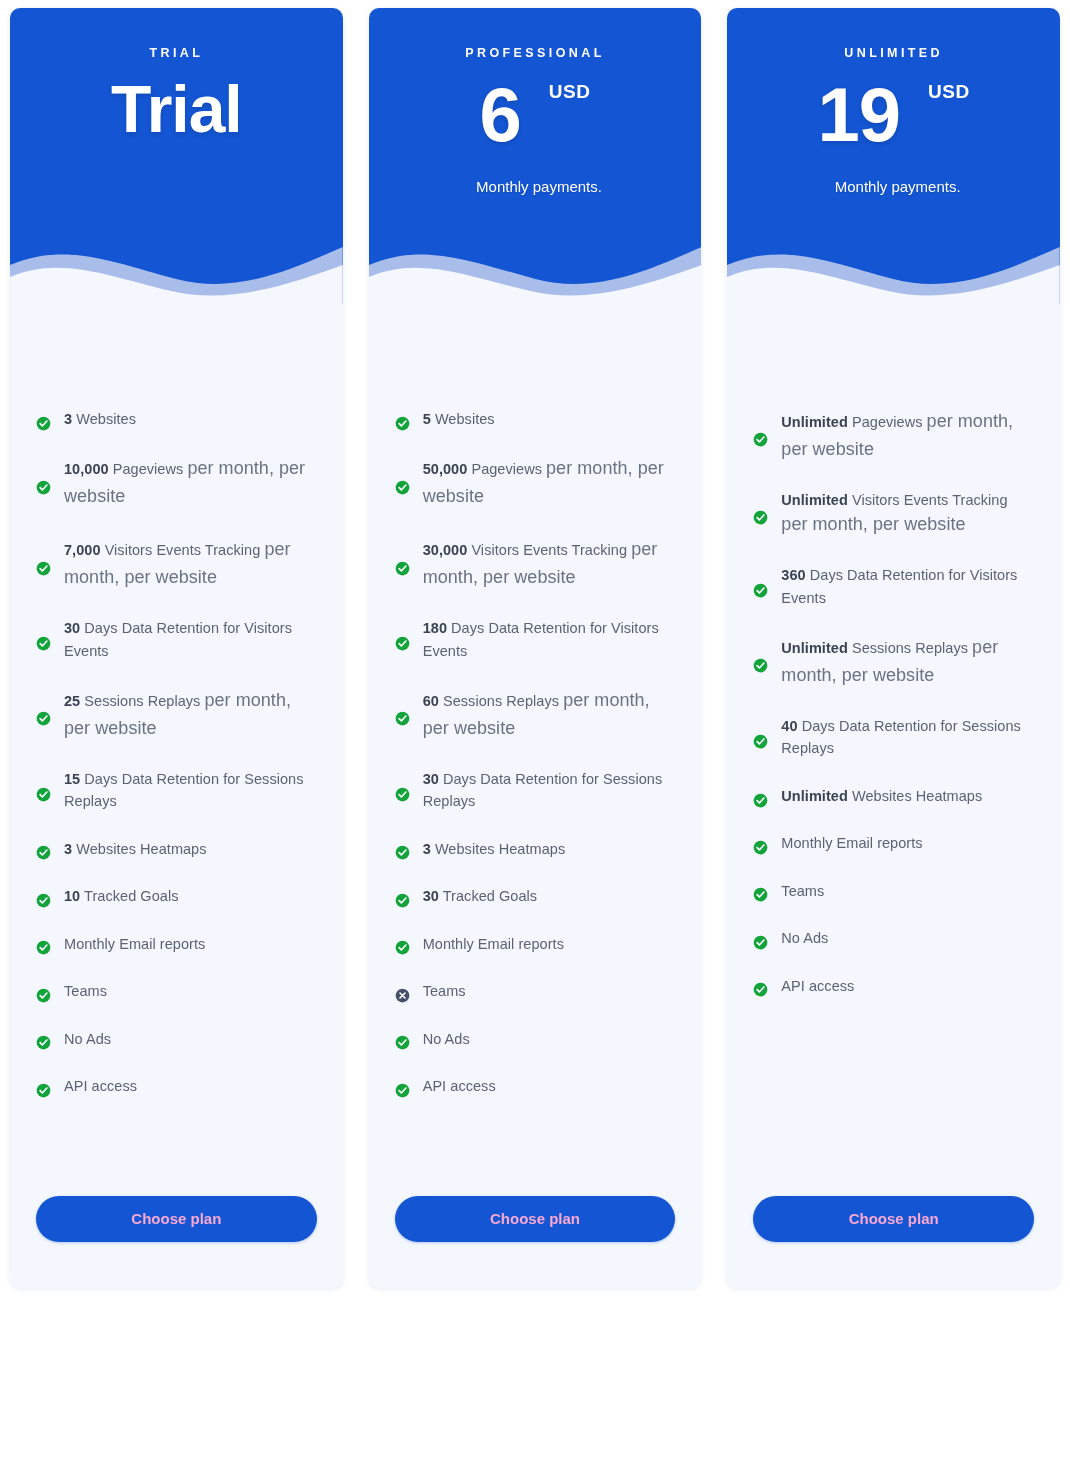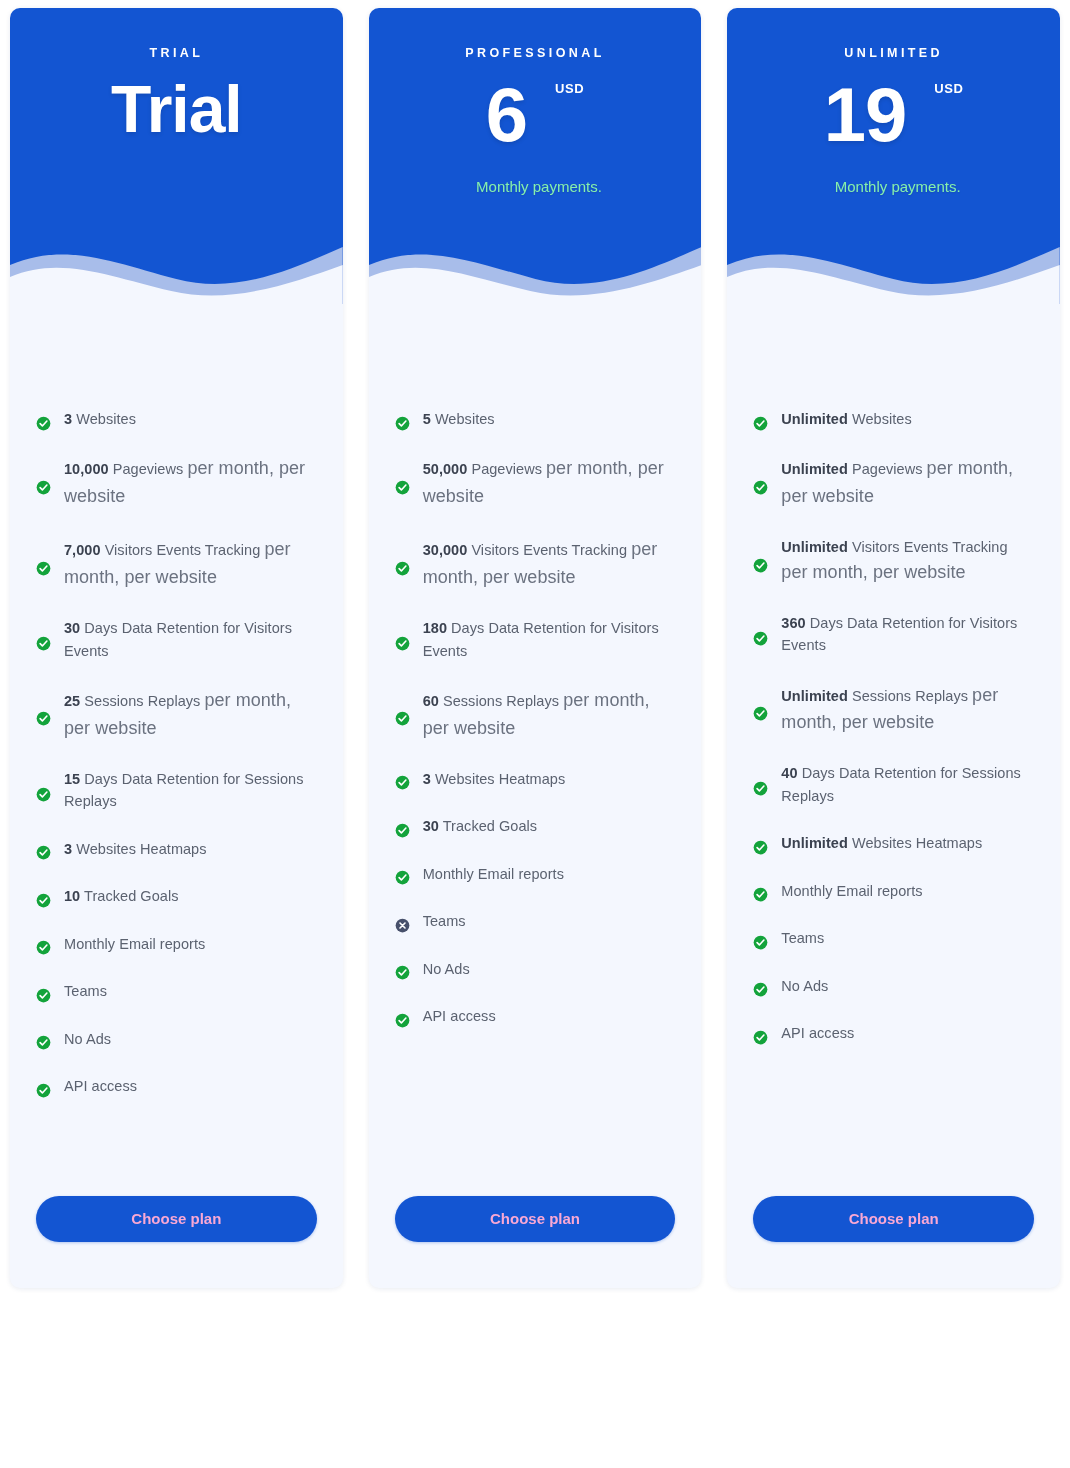--- a/index.html
+++ b/index.html
@@ -66,31 +66,31 @@
     letter-spacing: -1px;
     line-height: 1.08;
     text-shadow: 0 2px 4px rgba(0,0,0,0.13);
   }
 
   .price-amount.word {
     font-size: 66px;
   }
 
   .price-currency {
-    font-size: 13px;
+    font-size: 19px;
     font-weight: bold;
     letter-spacing: 0.6px;
     margin-top: 8px;
     margin-left: 28px;
   }
 
   .price-note {
     margin-top: 22px;
     font-size: 15px;
-    color: #86efac;
+    color: #ffffff;
     text-shadow: 0 1px 2px rgba(0,0,0,0.12);
     padding-left: 8px;
   }
 
   .price-note.hidden { visibility: hidden; }
 
   .wave {
     position: absolute;
     left: 0;
     bottom: -1px;
@@ -315,20 +315,27 @@
               <circle cx="12" cy="12" r="11" fill="#13a33b"></circle>
               <path d="M6.6 12.3 L10.2 15.9 L17.4 8.1" fill="none" stroke="#ffffff" stroke-width="2.6" stroke-linecap="round" stroke-linejoin="round"></path>
             </svg></span>
           <span class="feature-text"><span class="f-value">60</span><span class="f-main"> Sessions Replays </span><span class="f-sub">per month, per website</span></span>
         </li>
         <li class="feature-item">
           <span class="feature-icon"><svg viewBox="0 0 24 24" width="15" height="15">
               <circle cx="12" cy="12" r="11" fill="#13a33b"></circle>
               <path d="M6.6 12.3 L10.2 15.9 L17.4 8.1" fill="none" stroke="#ffffff" stroke-width="2.6" stroke-linecap="round" stroke-linejoin="round"></path>
             </svg></span>
+          <span class="feature-text"><span class="f-value">30</span><span class="f-main"> Days Data Retention for Sessions Replays</span></span>
+        </li>
+        <li class="feature-item">
+          <span class="feature-icon"><svg viewBox="0 0 24 24" width="15" height="15">
+              <circle cx="12" cy="12" r="11" fill="#13a33b"></circle>
+              <path d="M6.6 12.3 L10.2 15.9 L17.4 8.1" fill="none" stroke="#ffffff" stroke-width="2.6" stroke-linecap="round" stroke-linejoin="round"></path>
+            </svg></span>
           <span class="feature-text"><span class="f-value">3</span><span class="f-main"> Websites Heatmaps</span></span>
         </li>
         <li class="feature-item">
           <span class="feature-icon"><svg viewBox="0 0 24 24" width="15" height="15">
               <circle cx="12" cy="12" r="11" fill="#13a33b"></circle>
               <path d="M6.6 12.3 L10.2 15.9 L17.4 8.1" fill="none" stroke="#ffffff" stroke-width="2.6" stroke-linecap="round" stroke-linejoin="round"></path>
             </svg></span>
           <span class="feature-text"><span class="f-value">30</span><span class="f-main"> Tracked Goals</span></span>
         </li>
         <li class="feature-item">
@@ -376,27 +383,20 @@
           <path d="M0,30 C55,6 105,28 165,44 C225,60 280,34 330,12 L330,70 L0,70 Z" fill="#a8bdea"></path>
           <path d="M0,42 C50,20 100,42 160,56 C220,70 280,48 330,30 L330,70 L0,70 Z" fill="#f4f7fe"></path>
         </svg>
       </div>
       <ul class="features">
         <li class="feature-item">
           <span class="feature-icon"><svg viewBox="0 0 24 24" width="15" height="15">
               <circle cx="12" cy="12" r="11" fill="#13a33b"></circle>
               <path d="M6.6 12.3 L10.2 15.9 L17.4 8.1" fill="none" stroke="#ffffff" stroke-width="2.6" stroke-linecap="round" stroke-linejoin="round"></path>
             </svg></span>
-          <span class="feature-text"><span class="f-value">Unlimited</span><span class="f-main"> Websites</span></span>
-        </li>
-        <li class="feature-item">
-          <span class="feature-icon"><svg viewBox="0 0 24 24" width="15" height="15">
-              <circle cx="12" cy="12" r="11" fill="#13a33b"></circle>
-              <path d="M6.6 12.3 L10.2 15.9 L17.4 8.1" fill="none" stroke="#ffffff" stroke-width="2.6" stroke-linecap="round" stroke-linejoin="round"></path>
-            </svg></span>
           <span class="feature-text"><span class="f-value">Unlimited</span><span class="f-main"> Pageviews </span><span class="f-sub">per month, per website</span></span>
         </li>
         <li class="feature-item">
           <span class="feature-icon"><svg viewBox="0 0 24 24" width="15" height="15">
               <circle cx="12" cy="12" r="11" fill="#13a33b"></circle>
               <path d="M6.6 12.3 L10.2 15.9 L17.4 8.1" fill="none" stroke="#ffffff" stroke-width="2.6" stroke-linecap="round" stroke-linejoin="round"></path>
             </svg></span>
           <span class="feature-text"><span class="f-value">Unlimited</span><span class="f-main"> Visitors Events Tracking </span><span class="f-sub">per month, per website</span></span>
         </li>
         <li class="feature-item">

